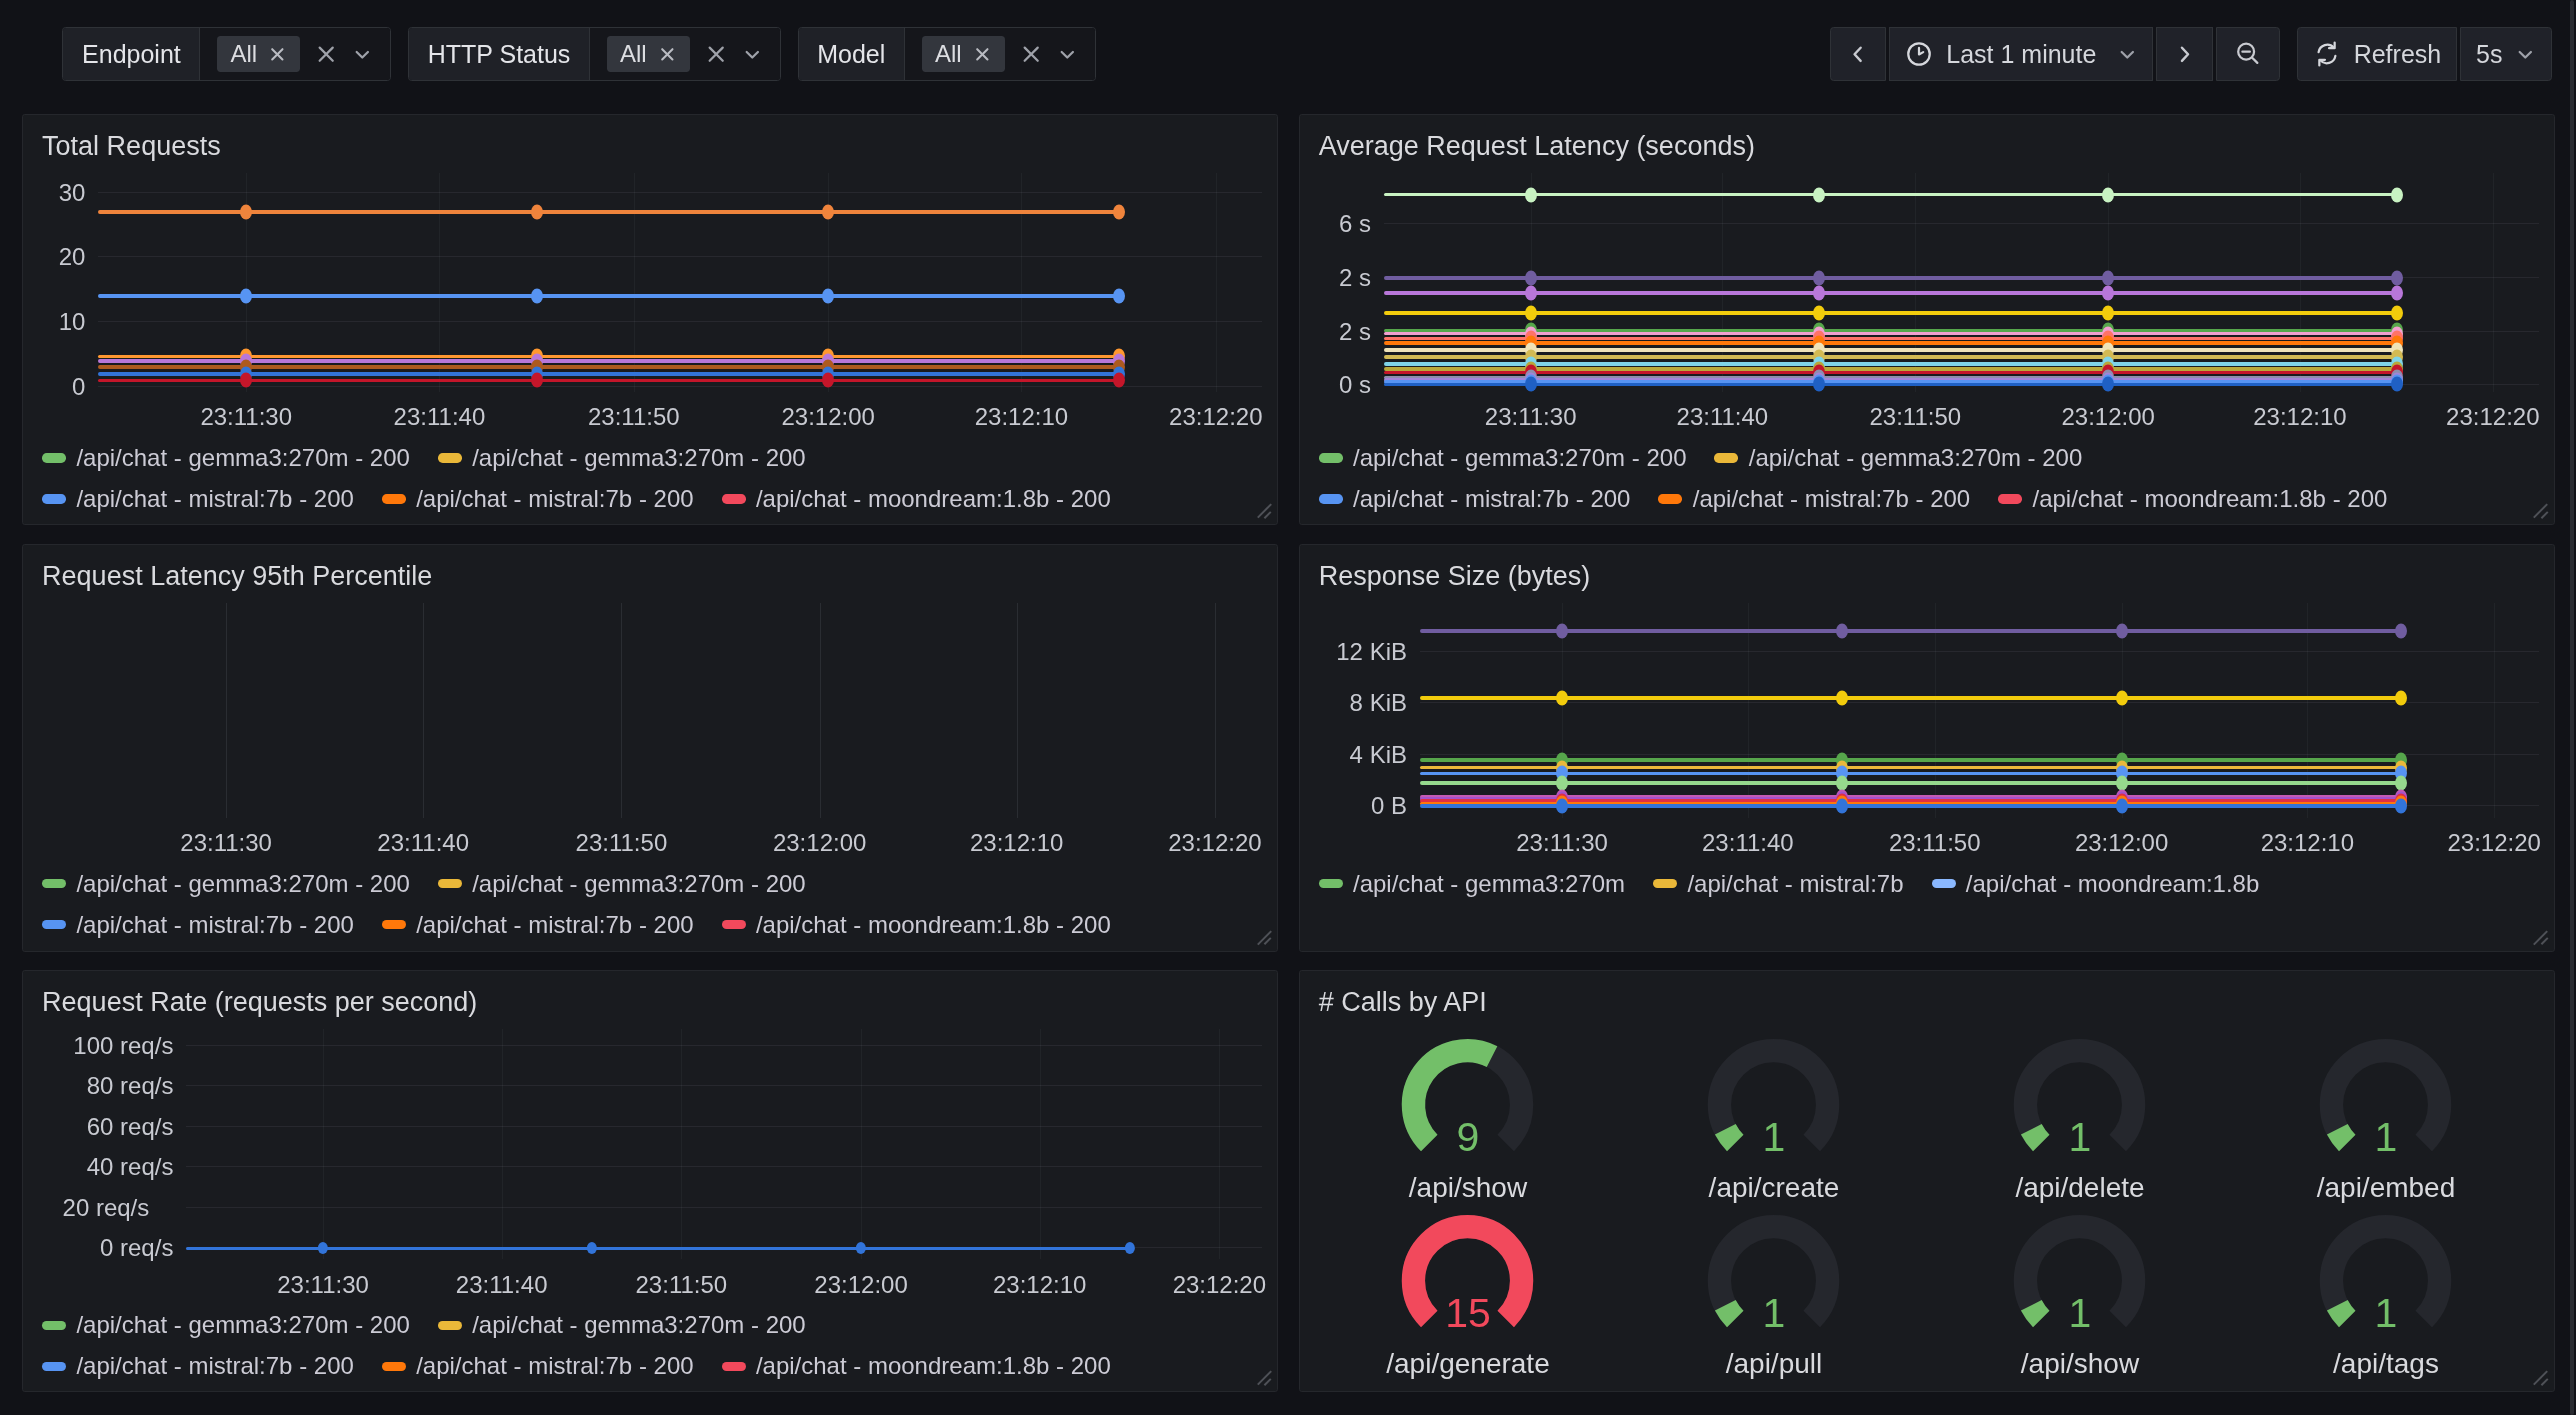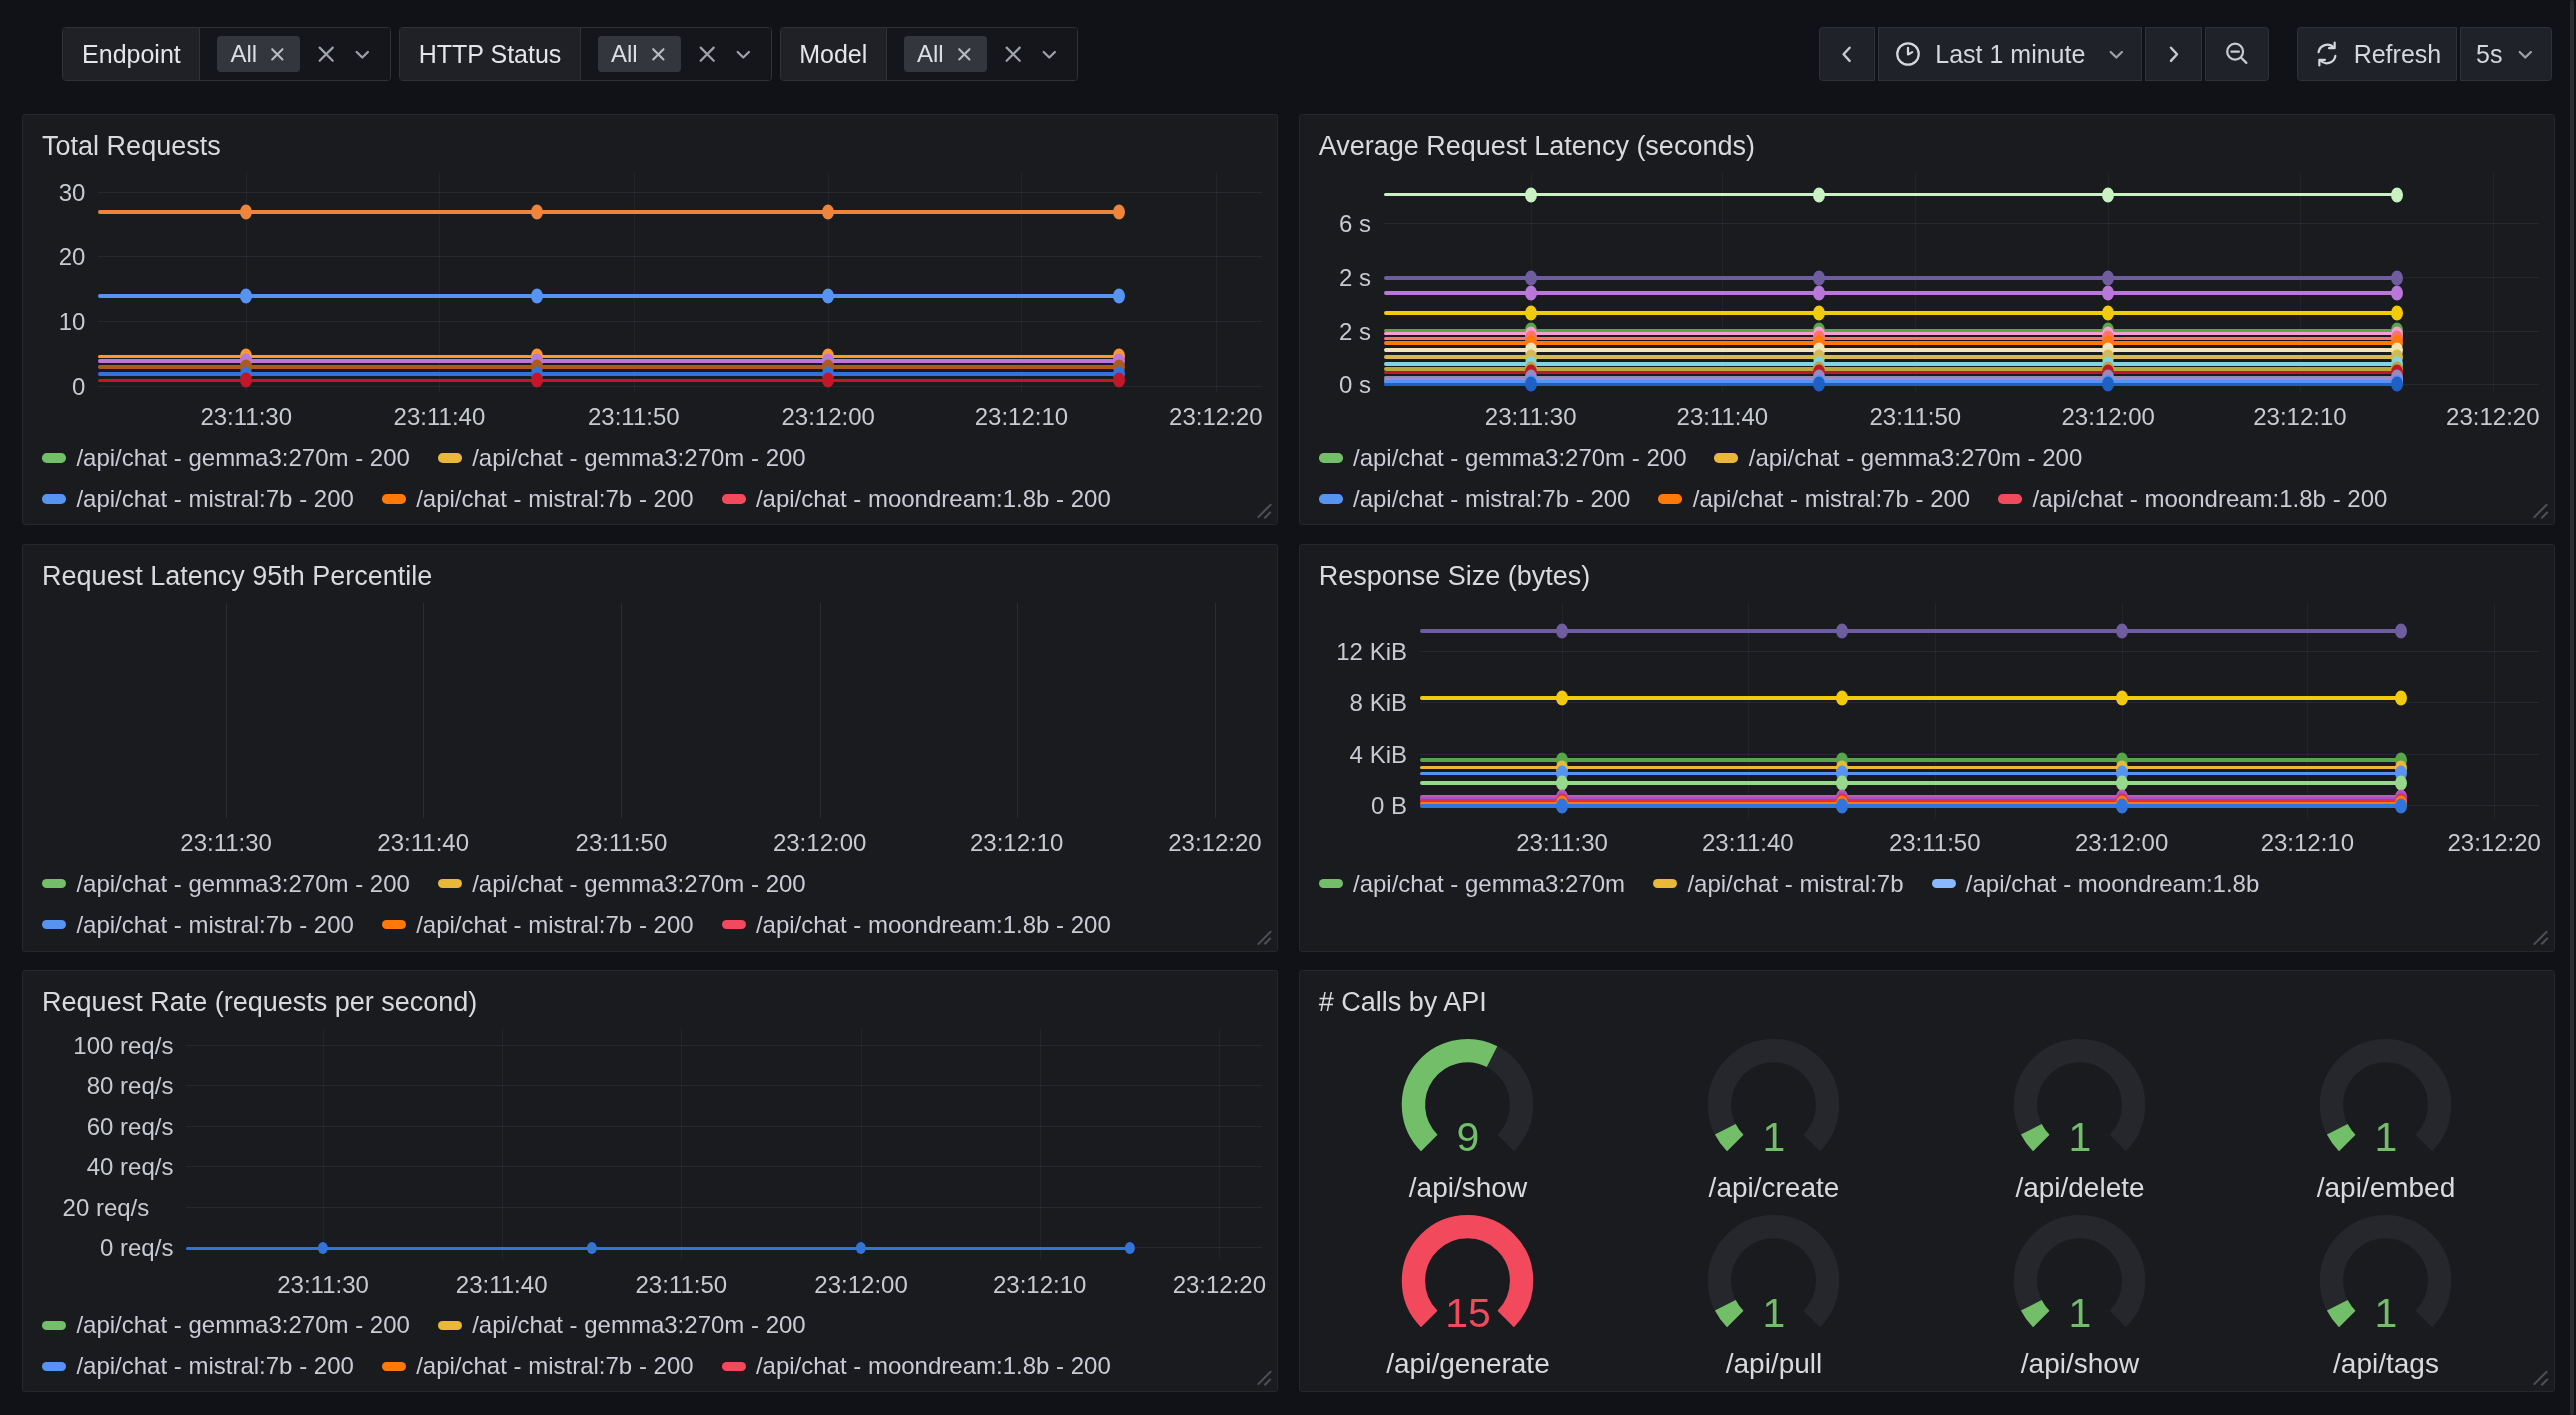--- a/index.html
+++ b/index.html
@@ -7,30 +7,30 @@
   body {
     background:#111217;
     font-family:"Liberation Sans","DejaVu Sans",sans-serif;
     color:#d9dade;
     position:relative;
     overflow:hidden;
   }
   
   .topbar { position:absolute; left:22.4px; right:24px; top:26px; height:56px;
             display:flex; justify-content:space-between; align-items:center; }
-  .filters { display:flex; gap:8px;padding-left:40px; }
+  .filters { display:flex; gap:17px;padding-left:40px; }
   .fgroup { display:flex; height:54px; border:0.9px solid #2f3237; border-radius:3.7px; overflow:hidden; }
   .flabel { display:flex; align-items:center; padding:0 18.7px; background:#1f2127;
             border-right:0.9px solid #2f3237; font-size:25px; color:#e4e5e9; }
   .fvalue { display:flex; align-items:center; gap:15px; padding:0 17px; background:#15161b; }
   .chip { display:flex; align-items:center; gap:11.2px; background:#33363d; border-radius:3.7px;
           height:36px; padding:0 13px; font-size:24px; color:#dcdde1; cursor:pointer; }
   .icon { display:inline-flex; align-items:center; justify-content:center; }
   .icon svg { display:block; }
-  .tgroups { display:flex; gap:28px; align-items:center; }
+  .tgroups { display:flex; gap:17px; align-items:center; }
   .tgroup { display:flex; gap:2.8px; }
   .tbtn { display:flex; align-items:center; gap:13px; height:54px; padding:0 15px;
           background:#202229; border:0.9px solid #2f3237; color:#d5d7dc; font-size:25px;
           cursor:pointer; border-radius:0; }
   .tgroup .tbtn:first-child { border-radius:3.7px 0 0 3.7px; }
   .tgroup .tbtn:last-child  { border-radius:0 3.7px 3.7px 0; }
   .tbtn.narrow { padding:0 17px; }
   
   .grid { position:absolute; left:22.4px; top:114px;
           display:grid; grid-template-columns:1256px 1256px; grid-template-rows:411px 408px 422px;

